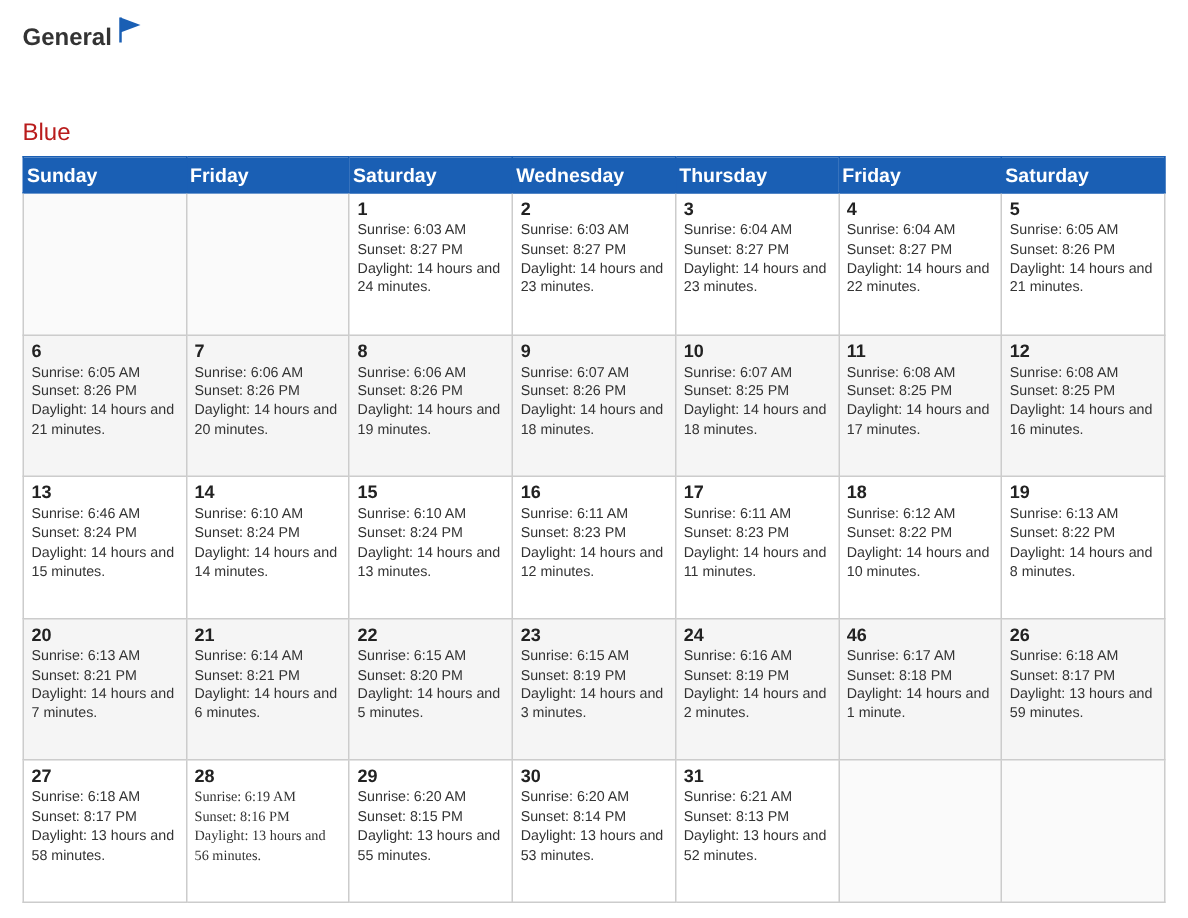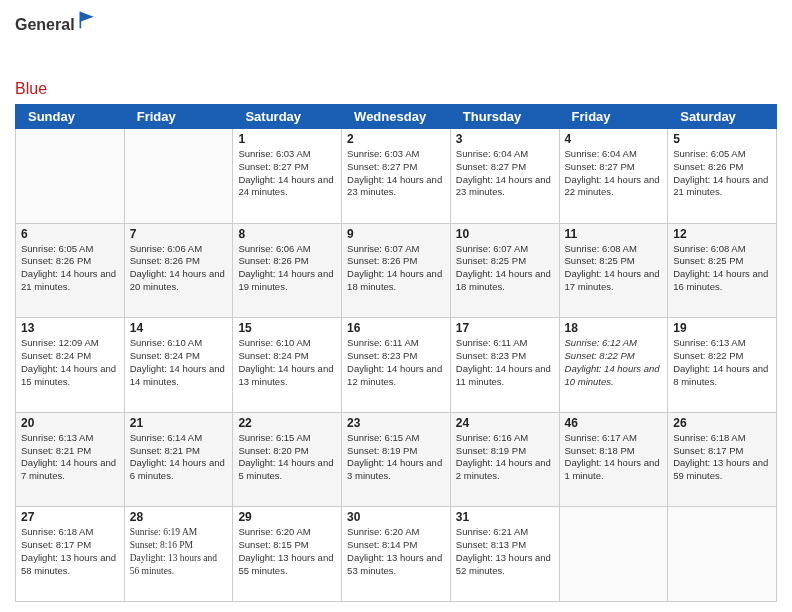--- a/index.html
+++ b/index.html
@@ -59,21 +59,21 @@
       flex: 1;
       border: 1px solid #ccc;
       border-collapse: collapse;
       width: 100%;
       table-layout: fixed;
     }
     .calendar th {
       background-color: #1a5fb4;
       color: #fff;
       text-align: left;
-      padding: 4px 12px;
+      padding: 4px 2px;
       font-size: 13px;
       border: 1px solid #1a5fb4;
     }
     .calendar td {
       border: 1px solid #ccc;
       vertical-align: top;
       padding: 3px 5px;
       font-size: 10px;
       color: #333;
       height: 85px;
@@ -205,21 +205,21 @@
           <td class="row-shade">
             <span class="day-num">12</span>
             <div class="day-info" style="white-space: pre-line;">Sunrise: 6:08 AM
 Sunset: 8:25 PM
 Daylight: 14 hours and 16 minutes.</div>
           </td>
         </tr>
         <tr>
           <td>
             <span class="day-num">13</span>
-            <div class="day-info" style="white-space: pre-line;">Sunrise: 12:09 AM
+            <div class="day-info" style="white-space: pre-line;">Sunrise: 6:46 AM
 Sunset: 8:24 PM
 Daylight: 14 hours and 15 minutes.</div>
           </td>
           <td>
             <span class="day-num">14</span>
             <div class="day-info" style="white-space: pre-line;">Sunrise: 6:10 AM
 Sunset: 8:24 PM
 Daylight: 14 hours and 14 minutes.</div>
           </td>
           <td>
@@ -235,21 +235,21 @@
 Daylight: 14 hours and 12 minutes.</div>
           </td>
           <td>
             <span class="day-num">17</span>
             <div class="day-info" style="white-space: pre-line;">Sunrise: 6:11 AM
 Sunset: 8:23 PM
 Daylight: 14 hours and 11 minutes.</div>
           </td>
           <td>
             <span class="day-num">18</span>
-            <div class="day-info" style="white-space: pre-line; font-style: italic;">Sunrise: 6:12 AM
+            <div class="day-info" style="white-space: pre-line;">Sunrise: 6:12 AM
 Sunset: 8:22 PM
 Daylight: 14 hours and 10 minutes.</div>
           </td>
           <td>
             <span class="day-num">19</span>
             <div class="day-info" style="white-space: pre-line;">Sunrise: 6:13 AM
 Sunset: 8:22 PM
 Daylight: 14 hours and 8 minutes.</div>
           </td>
         </tr>

